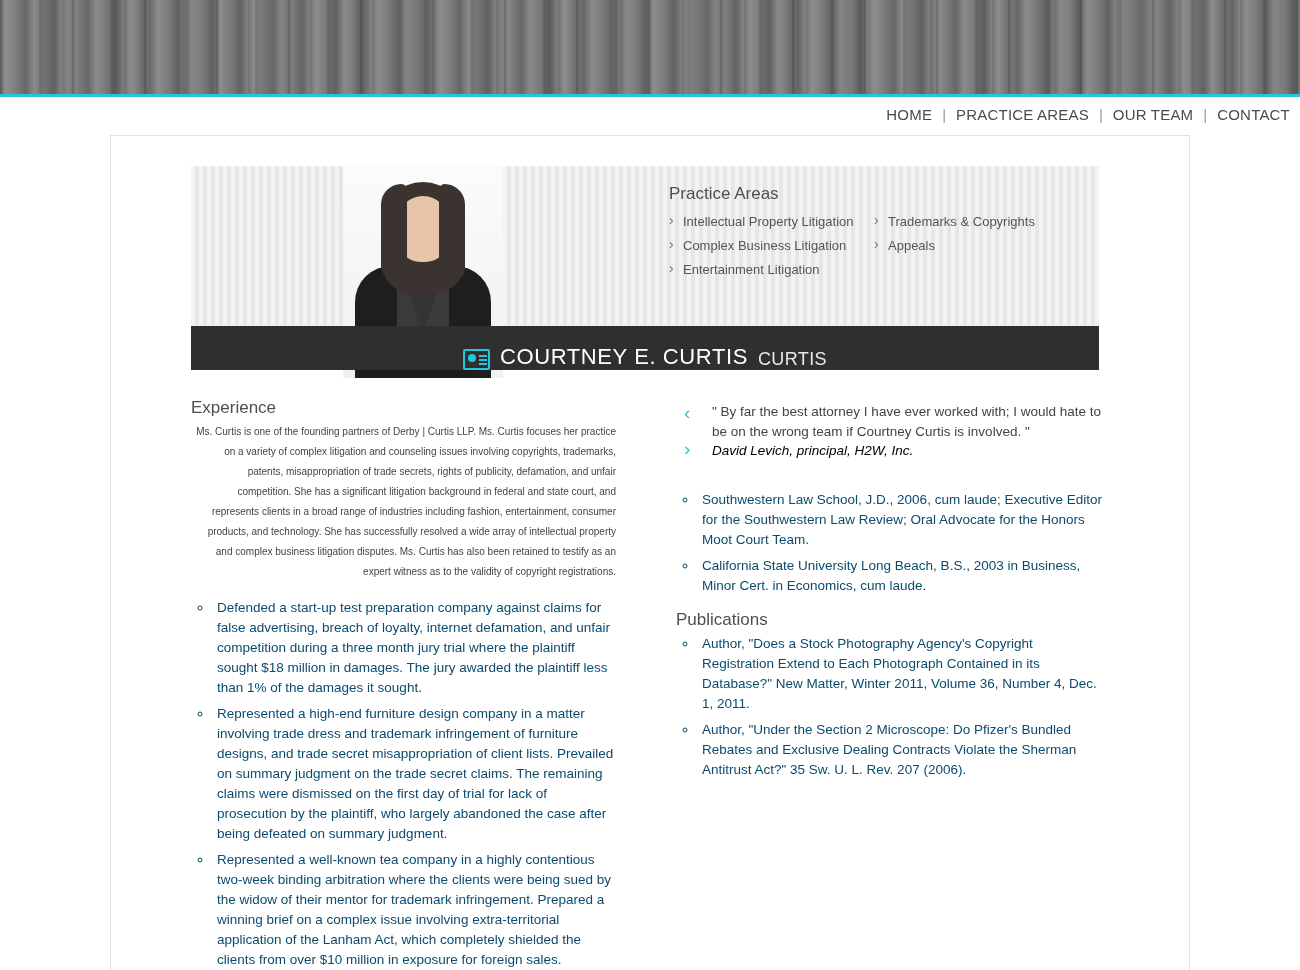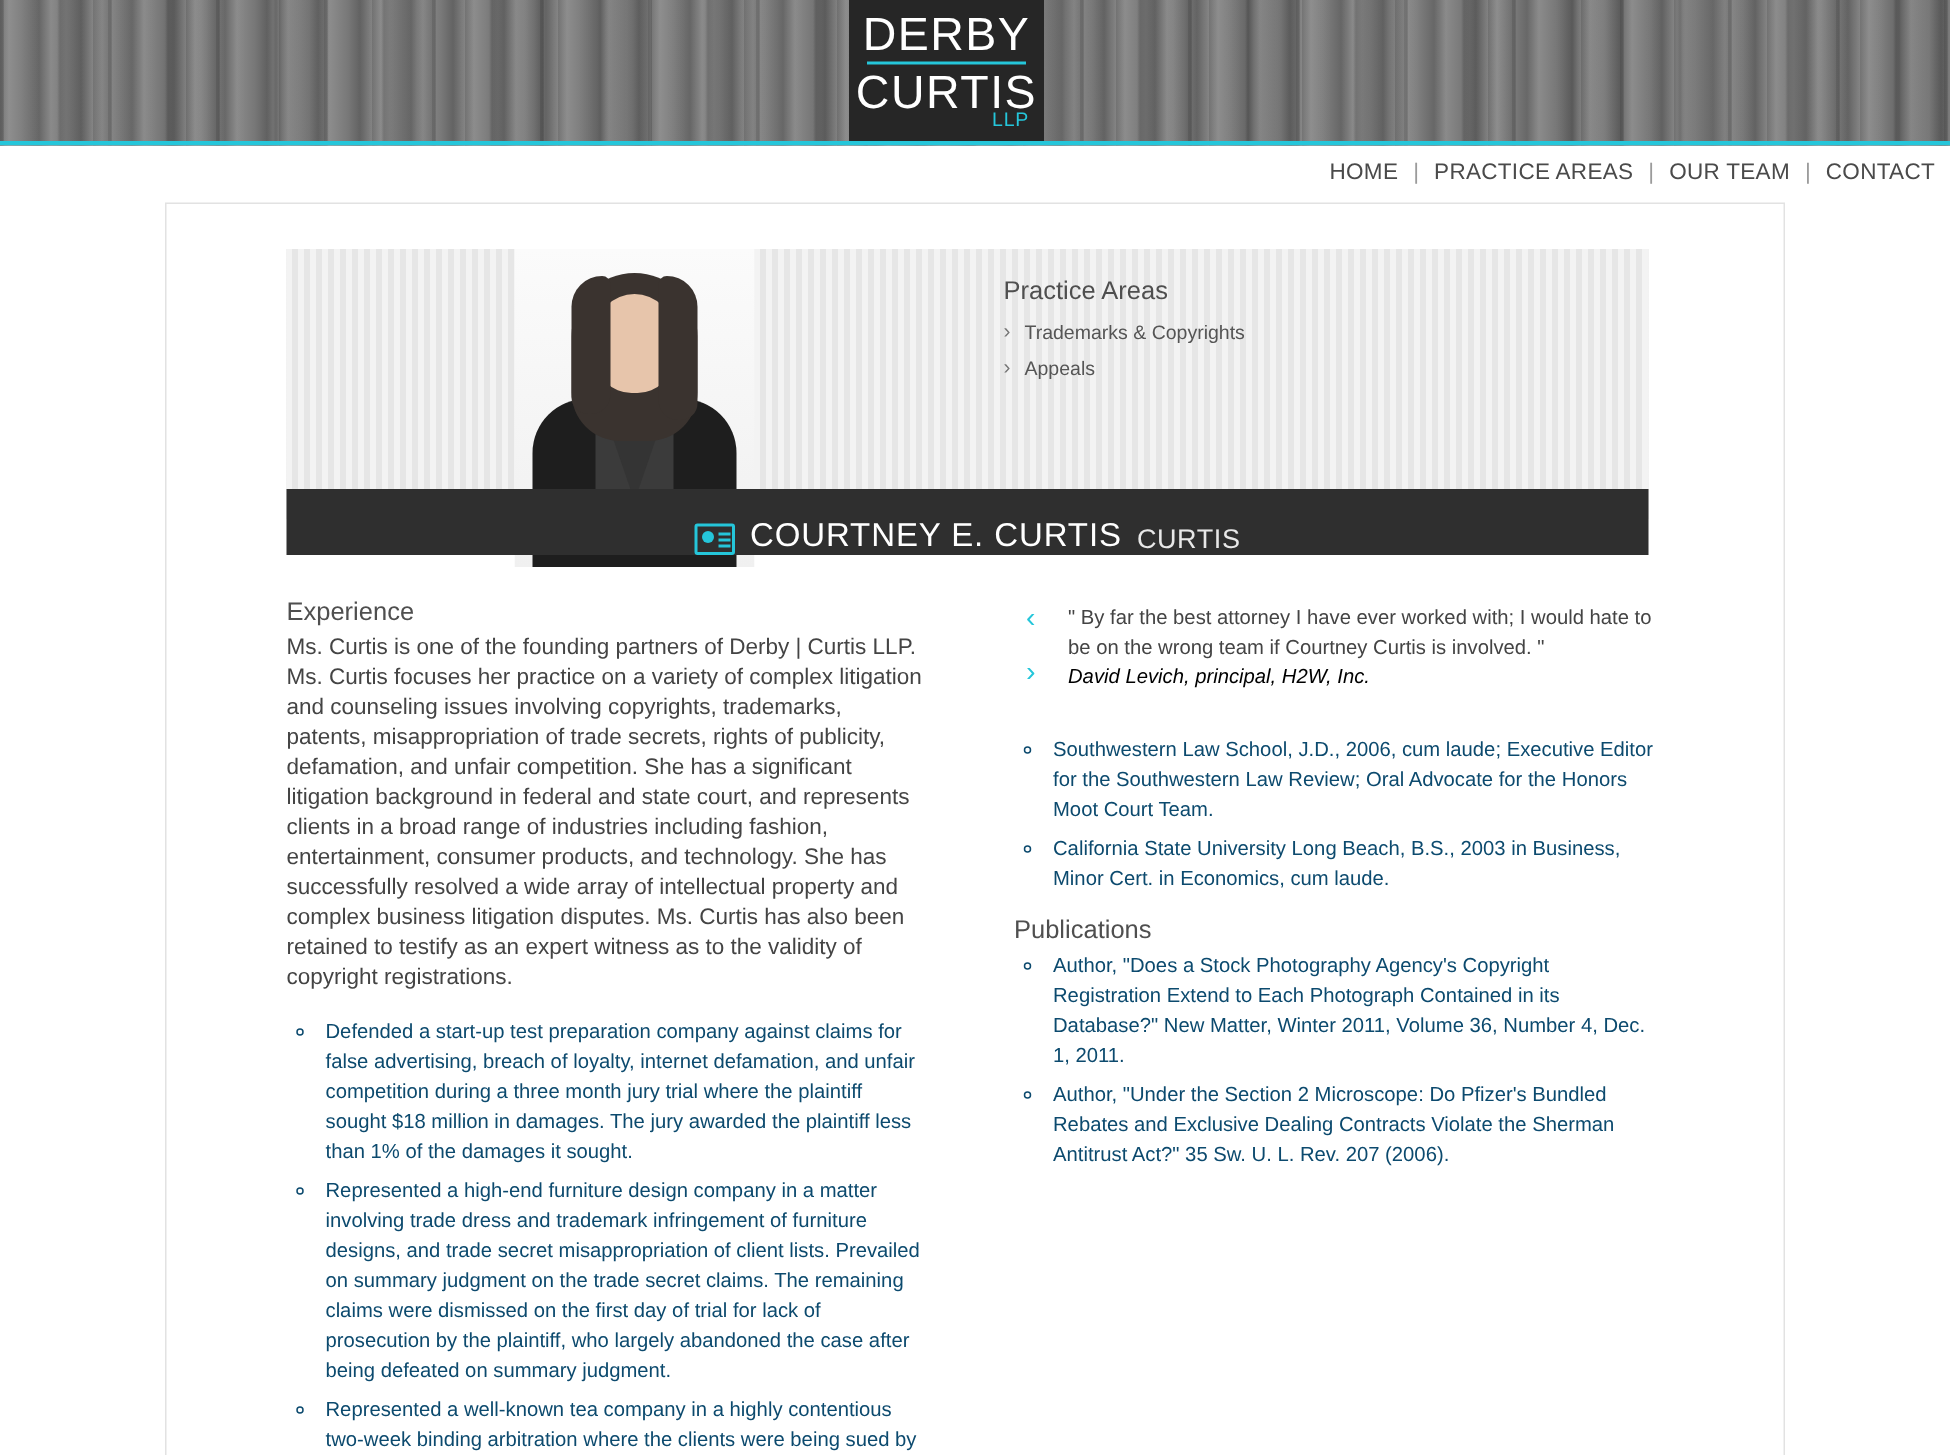--- a/index.html
+++ b/index.html
@@ -279,25 +279,25 @@
   }
   .colL { width: 425px; }
   .colR { width: 430px; }
   h2.sec {
     font-size: 17px;
     font-weight: 400;
     color: #4f4f4f;
     margin: 0 0 4px 0;
   }
   .body-text {
-    font-size: 15px;
+    font-size: 10px;
     line-height: 20px;
     color: #444;
     margin: 0 0 16px 0;
-    text-align: left;
+    text-align: right;
   }
   ul.bullets {
     margin: 4px 0 14px 0;
     padding-left: 22px;
     list-style: circle;
   }
   ul.bullets li {
     font-size: 13.5px;
     line-height: 20px;
     color: #0c4a6e;
@@ -337,26 +337,20 @@
     font-size: 13.5px;
     margin-top: 1px;
   }
   .spacer-lg { height: 28px; }
 </style>
 </head>
 <body>
 
 <div class="banner">
   <div class="plank-shade"></div>
-  <div class="logo-box">
-    <div class="logo-derby">DERBY</div>
-    <div class="logo-rule"></div>
-    <div class="logo-curtis">CURTIS</div>
-    <div class="logo-llp">LLP</div>
-  </div>
 </div>
 
 <div class="nav">
   <a href="#">HOME</a>
   <span class="sep">|</span>
   <a href="#">PRACTICE AREAS</a>
   <span class="sep">|</span>
   <a href="#">OUR TEAM</a>
   <span class="sep">|</span>
   <a href="#">CONTACT</a>
@@ -377,20 +371,27 @@
       <div class="face"></div>
       <div class="hairfront-l"></div>
       <div class="hairfront-r"></div>
     </div>
 
     <div class="practice">
       <h3>Practice Areas</h3>
       <div class="cols">
         <div class="col">
           <ul>
+            <li>Intellectual Property Litigation</li>
+            <li>Complex Business Litigation</li>
+            <li>Entertainment Litigation</li>
+          </ul>
+        </div>
+        <div class="col">
+          <ul>
             <li>Trademarks &amp; Copyrights</li>
             <li>Appeals</li>
           </ul>
         </div>
       </div>
     </div>
 
     <div class="namebar">
       <span class="idicon"></span>
       <span class="nm">COURTNEY E. CURTIS</span>

